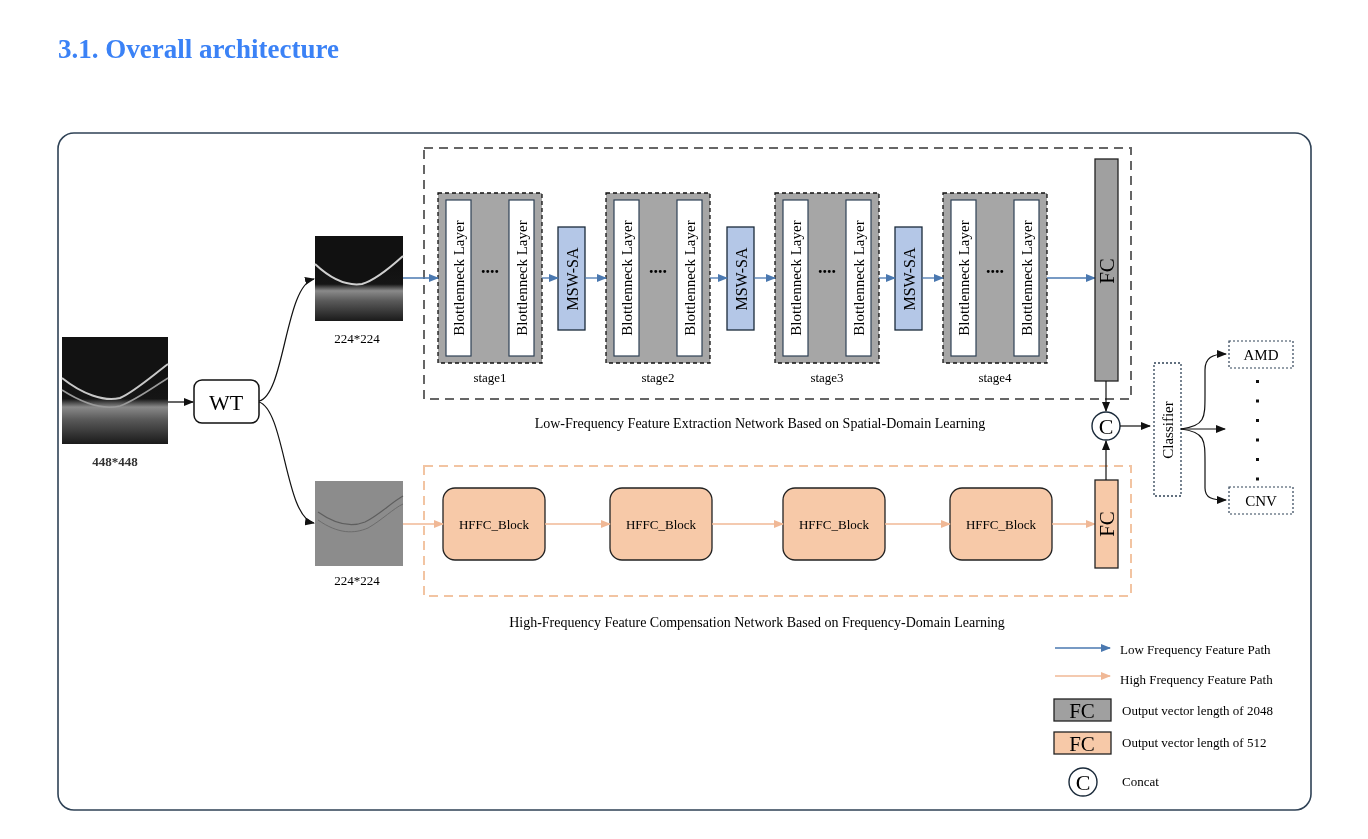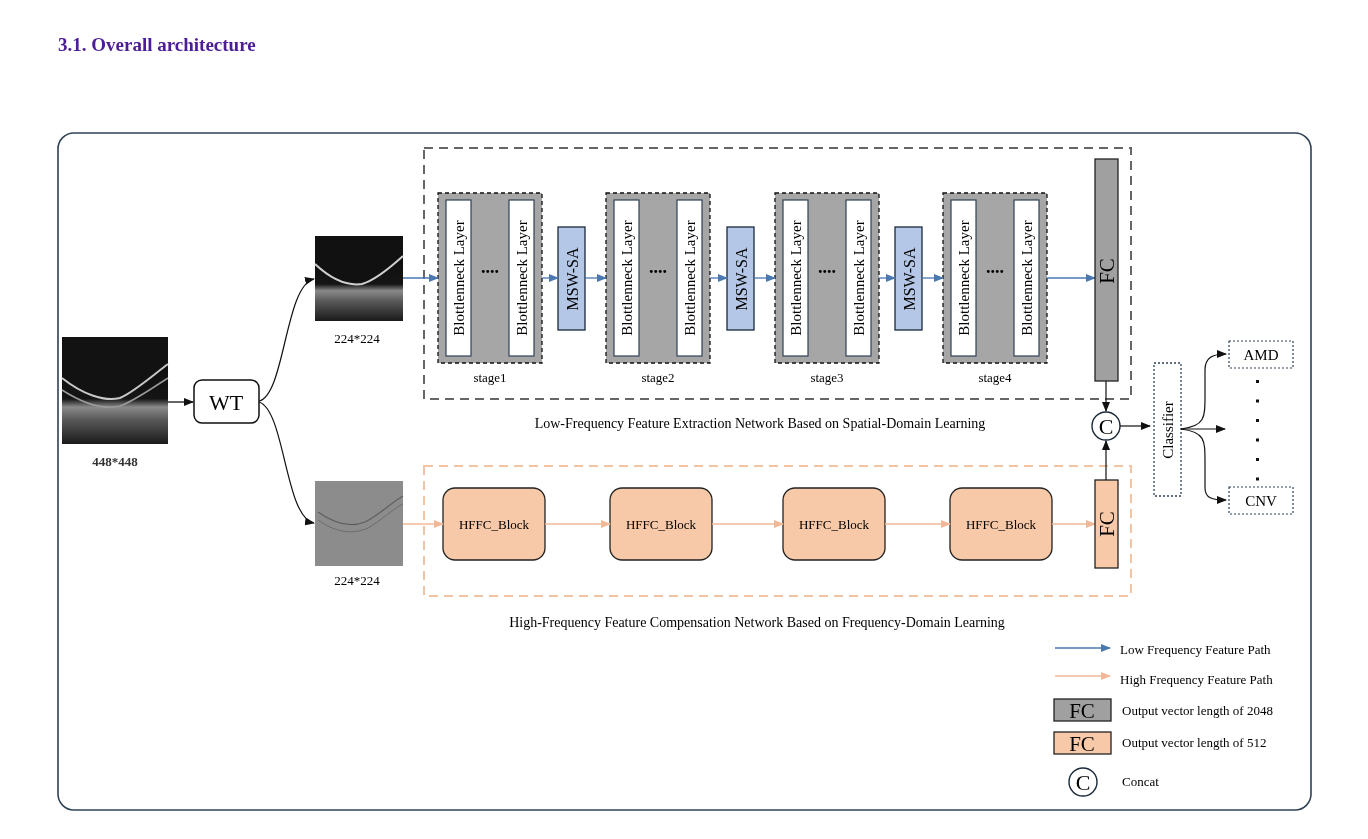--- a/index.html
+++ b/index.html
@@ -1,19 +1,19 @@
 <!DOCTYPE html>
 <html><head>
 <meta charset="utf-8">
 <style>
   html, body { margin: 0; padding: 0; background: #ffffff; }
   body { width: 1368px; height: 839px; position: relative; overflow: hidden;
          font-family: "Liberation Serif", serif; color: #1a1a1a; }
-  #section-title { position: absolute; left: 58px; top: 34px; font-size: 19px; font-weight: bold;
-         font-family: "Liberation Serif", serif; color: #4c1d95; margin: 0; }
+  #section-title { position: absolute; left: 58px; top: 34px; font-size: 27px; font-weight: bold;
+         font-family: "Liberation Serif", serif; color: #3b82f6; margin: 0; }
   #diagram { position: absolute; left: 0; top: 0; }
   svg text { font-family: "Liberation Serif", serif; }
 </style>
 </head>
 <body>
 
 <h1 id="section-title">3.1. Overall architecture</h1>
 
 <svg id="diagram" width="1368" height="839" viewBox="0 0 1368 839" xmlns="http://www.w3.org/2000/svg">
   <defs>

